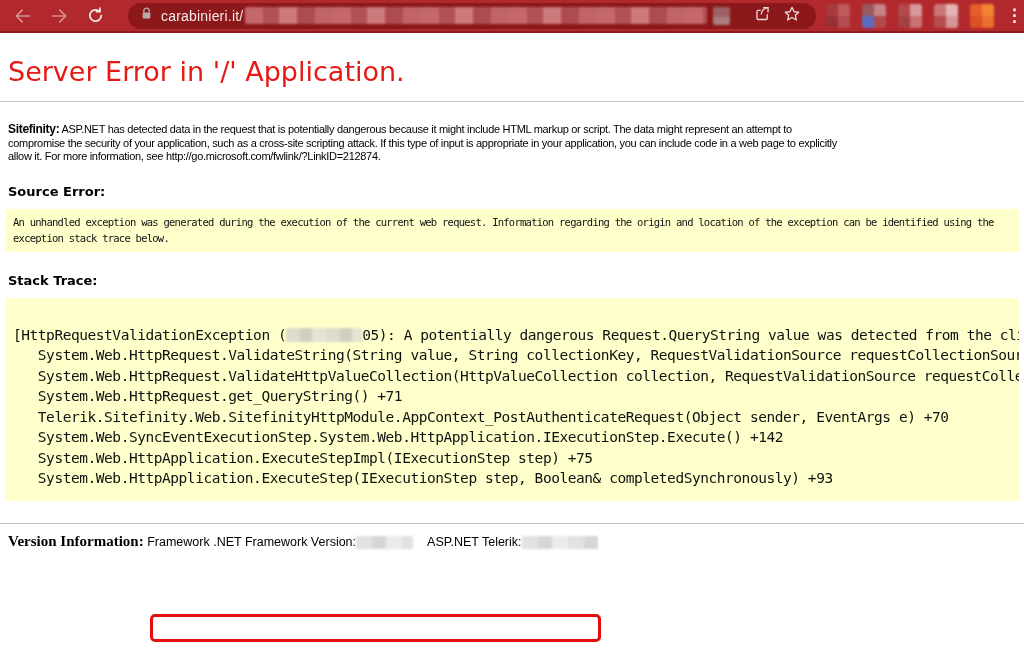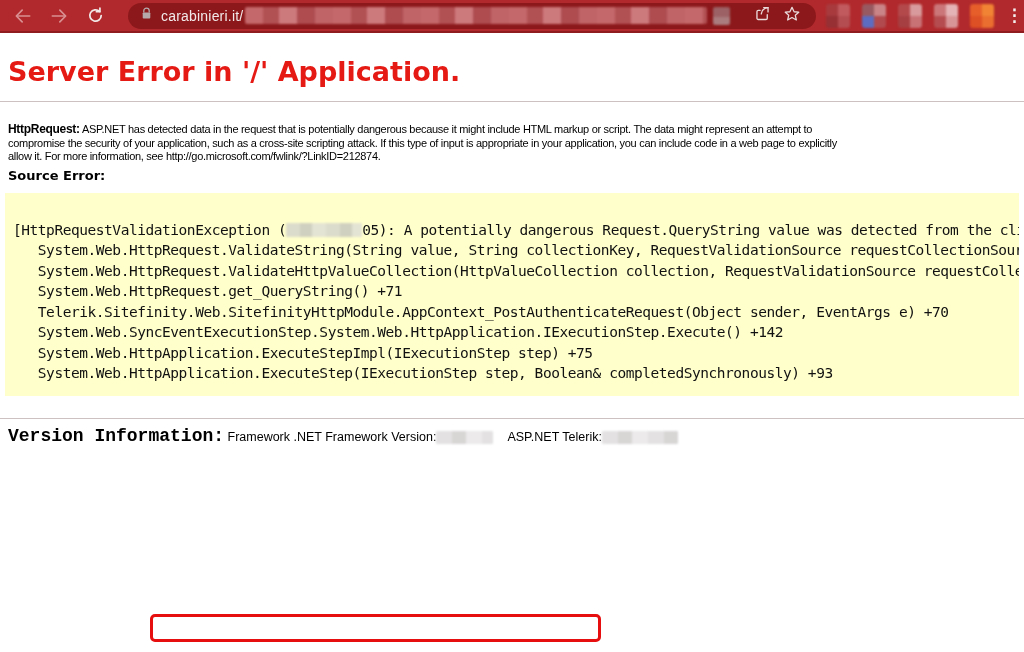--- a/index.html
+++ b/index.html
@@ -35,21 +35,21 @@
   .extensions { display:flex; align-items:center; margin-left:10px; gap:12px; }
   .ext { width:24px; height:24px; border-radius:3px; overflow:hidden; display:grid;
     grid-template-columns:1fr 1fr; grid-template-rows:1fr 1fr; filter:blur(1.3px); cursor:pointer; }
   .ext i { display:block; }
   .kebab { color:#f5efef; font-size:17px; font-weight:bold; margin-left:12px; cursor:pointer;
     width:16px; text-align:center; line-height:16px; letter-spacing:0; }
 
   
   .page { padding:0; }
   .h1 {
-    font-family:"DejaVu Sans", sans-serif; font-weight:bold; color:#e61a14;
+    font-family:"DejaVu Sans", sans-serif; font-weight:normal; color:#e61a14;
     font-size:27px; margin:23px 8px 0 8px; letter-spacing:0;
   }
   hr.rule { border:none; border-top:1px solid #cdc1c1; margin:14px 0 0 0; }
   .h2 {
     font-family:"DejaVu Sans", sans-serif; font-style:italic; font-weight:normal;
     color:#7c2120; font-size:18.5px; line-height:24px; margin:13px 8px 0 8px;
   }
   .h2 .line { display:block; }
   .redact { display:inline-block; vertical-align:middle; border-radius:1px; }
   .redact.pink {
@@ -61,21 +61,21 @@
     height:13px; background:repeating-linear-gradient(90deg,#e3e1e1 0 16px,#d8d5d5 16px 30px,#eceaea 30px 46px);
     filter:blur(.8px);
   }
   .para {
     margin:21px 8px 0 8px; font-size:11px; line-height:13.5px; letter-spacing:-.3px; color:#000;
   }
   .para b.narrowlabel { font-size:12px; letter-spacing:-.3px; }
   .prewrap { white-space:pre-line; }
   .seclabel {
     font-family:"DejaVu Sans", sans-serif; font-weight:bold; font-size:13px;
-    margin:4px 8px 0 8px; color:#000;
+    margin:20px 8px 0 8px; color:#000;
   }
   .codebox {
     background:#ffffcc; margin:10px 5px 0 5px; overflow:hidden;
   }
   .codebox.src pre {
     font-family:"DejaVu Sans Mono", monospace; font-size:10.5px; line-height:16px;
     letter-spacing:-.75px; padding:5px 8px 6px 8px; white-space:pre; color:#111;
   }
   .codebox.stack pre {
     font-family:"DejaVu Sans Mono", monospace; font-size:14.5px; line-height:20.5px;
@@ -84,21 +84,21 @@
   .redact.code {
     width:76px; height:14px; vertical-align:baseline; transform:translateY(2px);
     background:repeating-linear-gradient(90deg,#dcdccc 0 14px,#d0d0c0 14px 26px,#e4e4d4 26px 40px);
     filter:blur(.8px);
   }
   .stack-rest { display:block; }
   .version {
     margin:9px 8px 0 8px; font-size:12.5px; color:#000; position:relative; line-height:16px;
   }
   .version b {
-    font-family:Liberation Mono, monospace; font-size:18px; letter-spacing:0;
+    font-family:Liberation Serif, serif; font-size:15px; letter-spacing:0;
   }
   .gap { display:inline-block; width:14px; }
   .annotation-box {
     position:absolute; left:150px; top:614px; width:451px; height:28px;
     border:3px solid #e60e0e; border-radius:5px; pointer-events:none;
   }
 </style>
 </head>
 <body>
 
@@ -194,29 +194,34 @@
   </div>
 </div>
 
 <div class="page">
 
   <h1 class="h1">Server Error in '/' Application.</h1>
   <hr class="rule">
 
 
   <p class="para">
-    <b class="narrowlabel">HttpRequest:</b>
+    <b class="narrowlabel">Sitefinity:</b>
     <span class="prewrap">ASP.NET has detected data in the request that is potentially dangerous because it might include HTML markup or script. The data might represent an attempt to
 compromise the security of your application, such as a cross-site scripting attack. If this type of input is appropriate in your application, you can include code in a web page to explicitly
 allow it. For more information, see http://go.microsoft.com/fwlink/?LinkID=212874.</span>
   </p>
 
 
   <div class="seclabel">Source Error:</div>
-
+  <div class="codebox src">
+    <pre>An unhandled exception was generated during the execution of the current web request. Information regarding the origin and location of the exception can be identified using the
+exception stack trace below.</pre>
+  </div>
+
+  <div class="seclabel" style="margin-top:21px">Stack Trace:</div>
   <div class="codebox stack">
     <pre><span>[HttpRequestValidationException (</span><span class="redact code"></span><span>05): A potentially dangerous Request.QueryString value was detected from the client (</span><span class="stack-rest">   System.Web.HttpRequest.ValidateString(String value, String collectionKey, RequestValidationSource requestCollectionSource)
    System.Web.HttpRequest.ValidateHttpValueCollection(HttpValueCollection collection, RequestValidationSource requestCollectionSource)
    System.Web.HttpRequest.get_QueryString() +71
    Telerik.Sitefinity.Web.SitefinityHttpModule.AppContext_PostAuthenticateRequest(Object sender, EventArgs e) +70
    System.Web.SyncEventExecutionStep.System.Web.HttpApplication.IExecutionStep.Execute() +142
    System.Web.HttpApplication.ExecuteStepImpl(IExecutionStep step) +75
    System.Web.HttpApplication.ExecuteStep(IExecutionStep step, Boolean&amp; completedSynchronously) +93</span></pre>
   </div>
 

